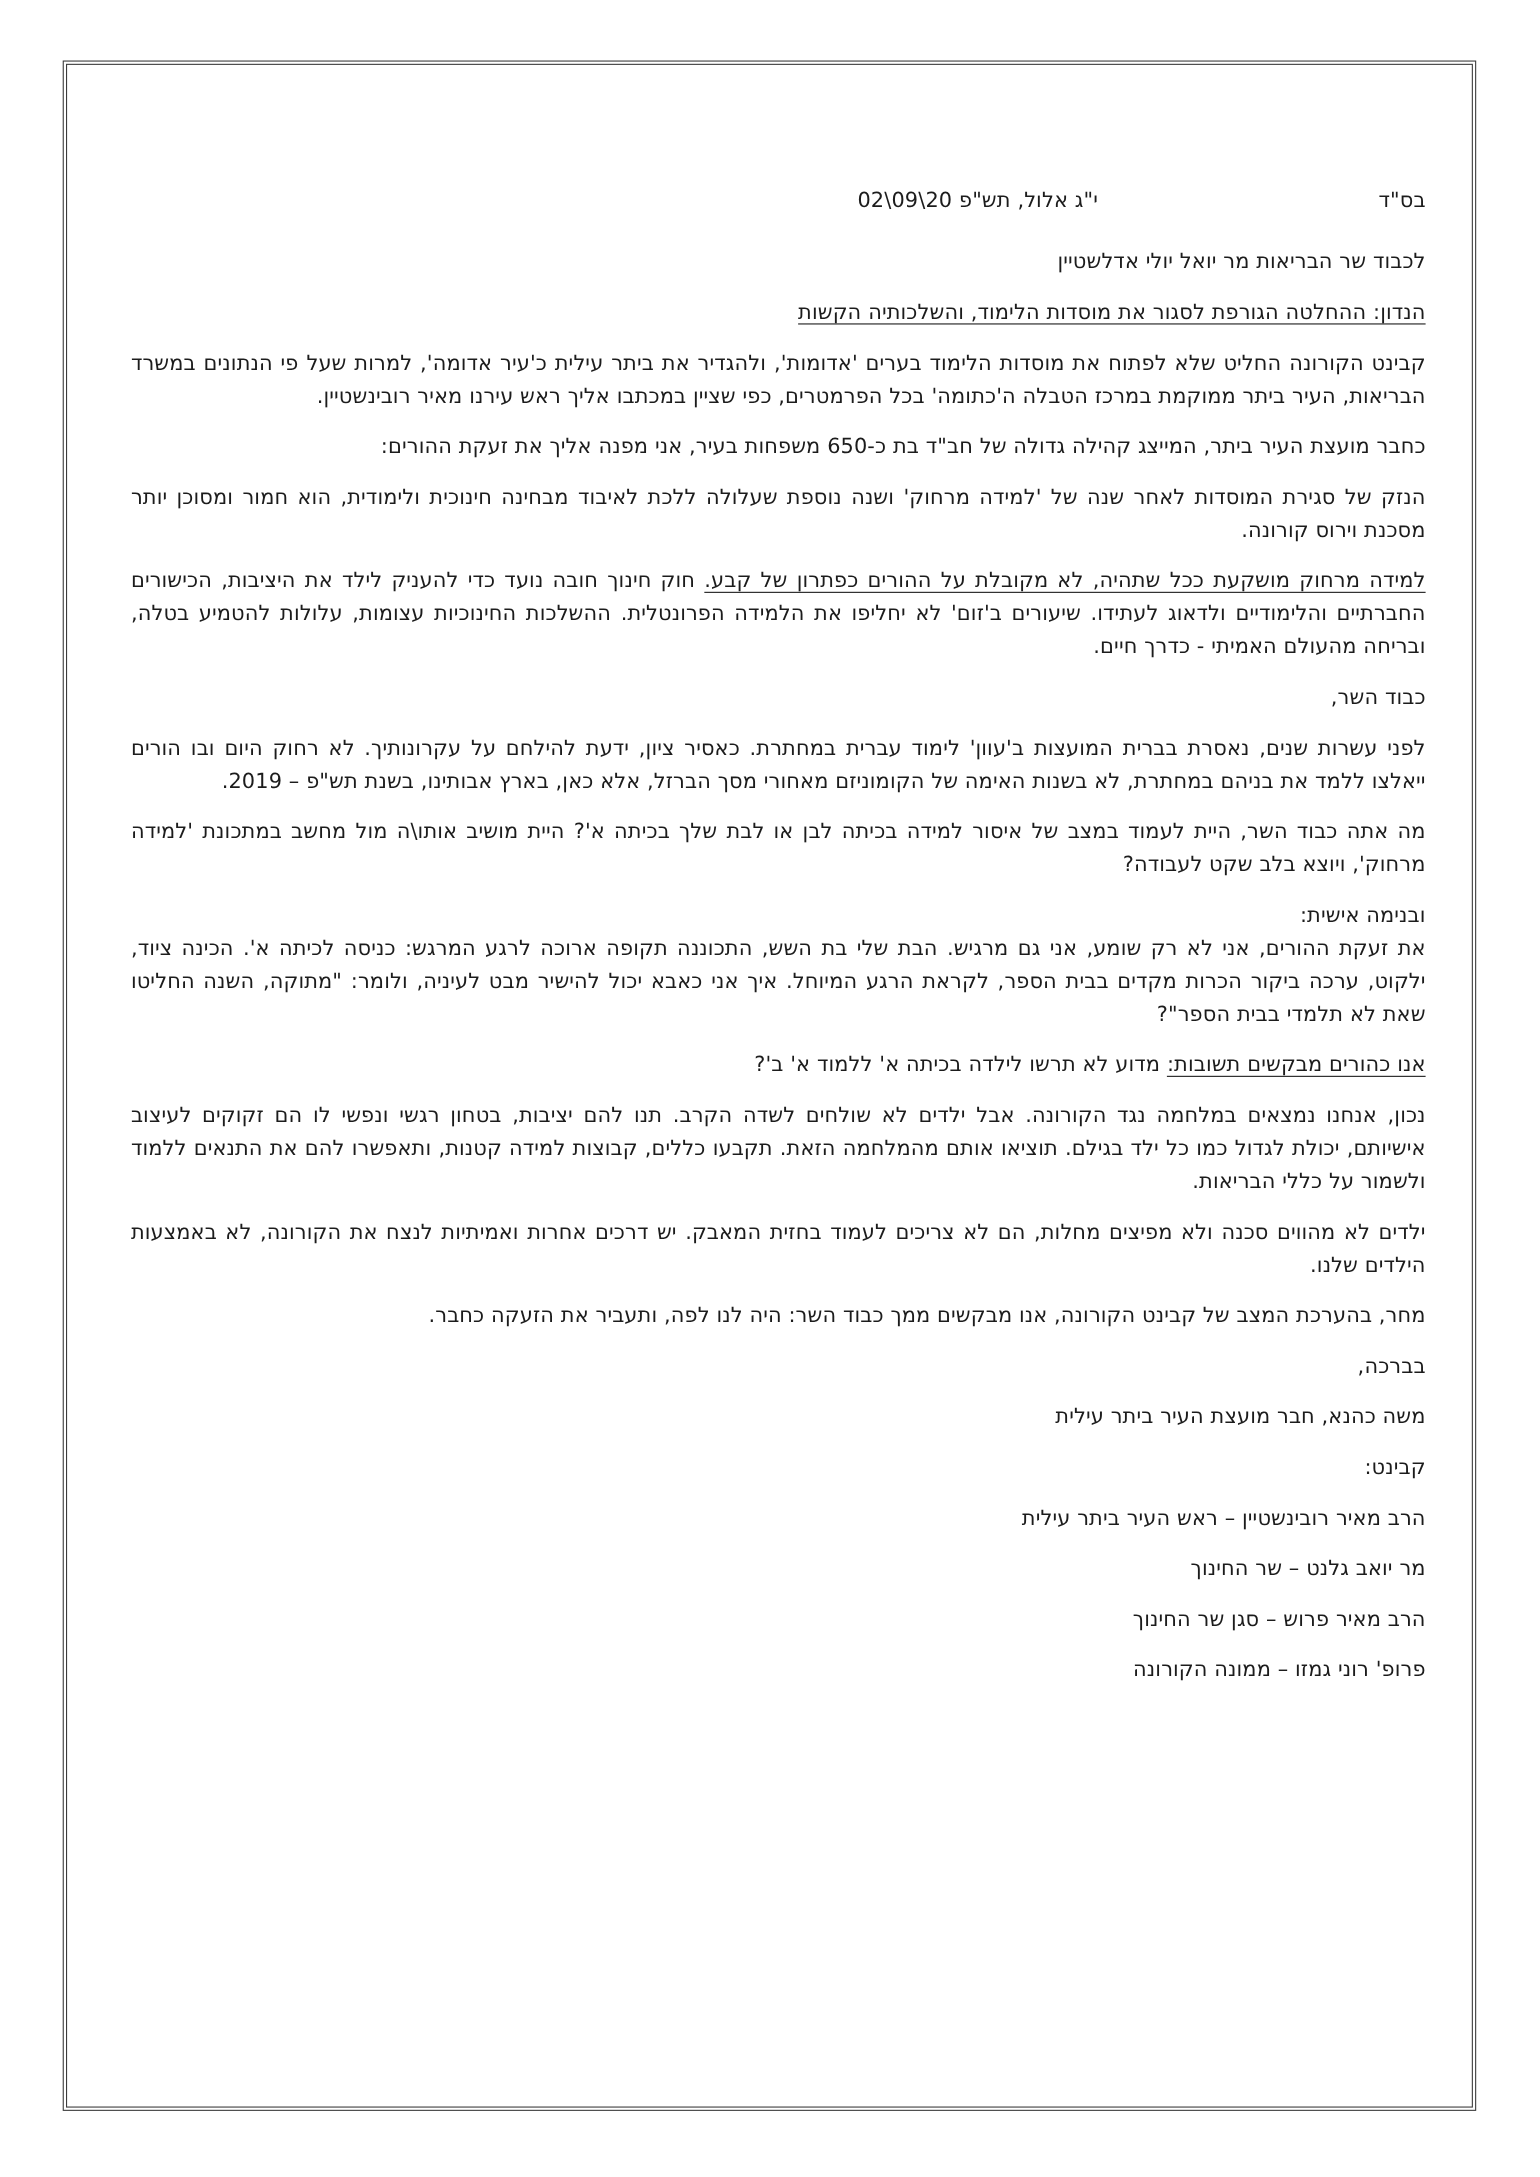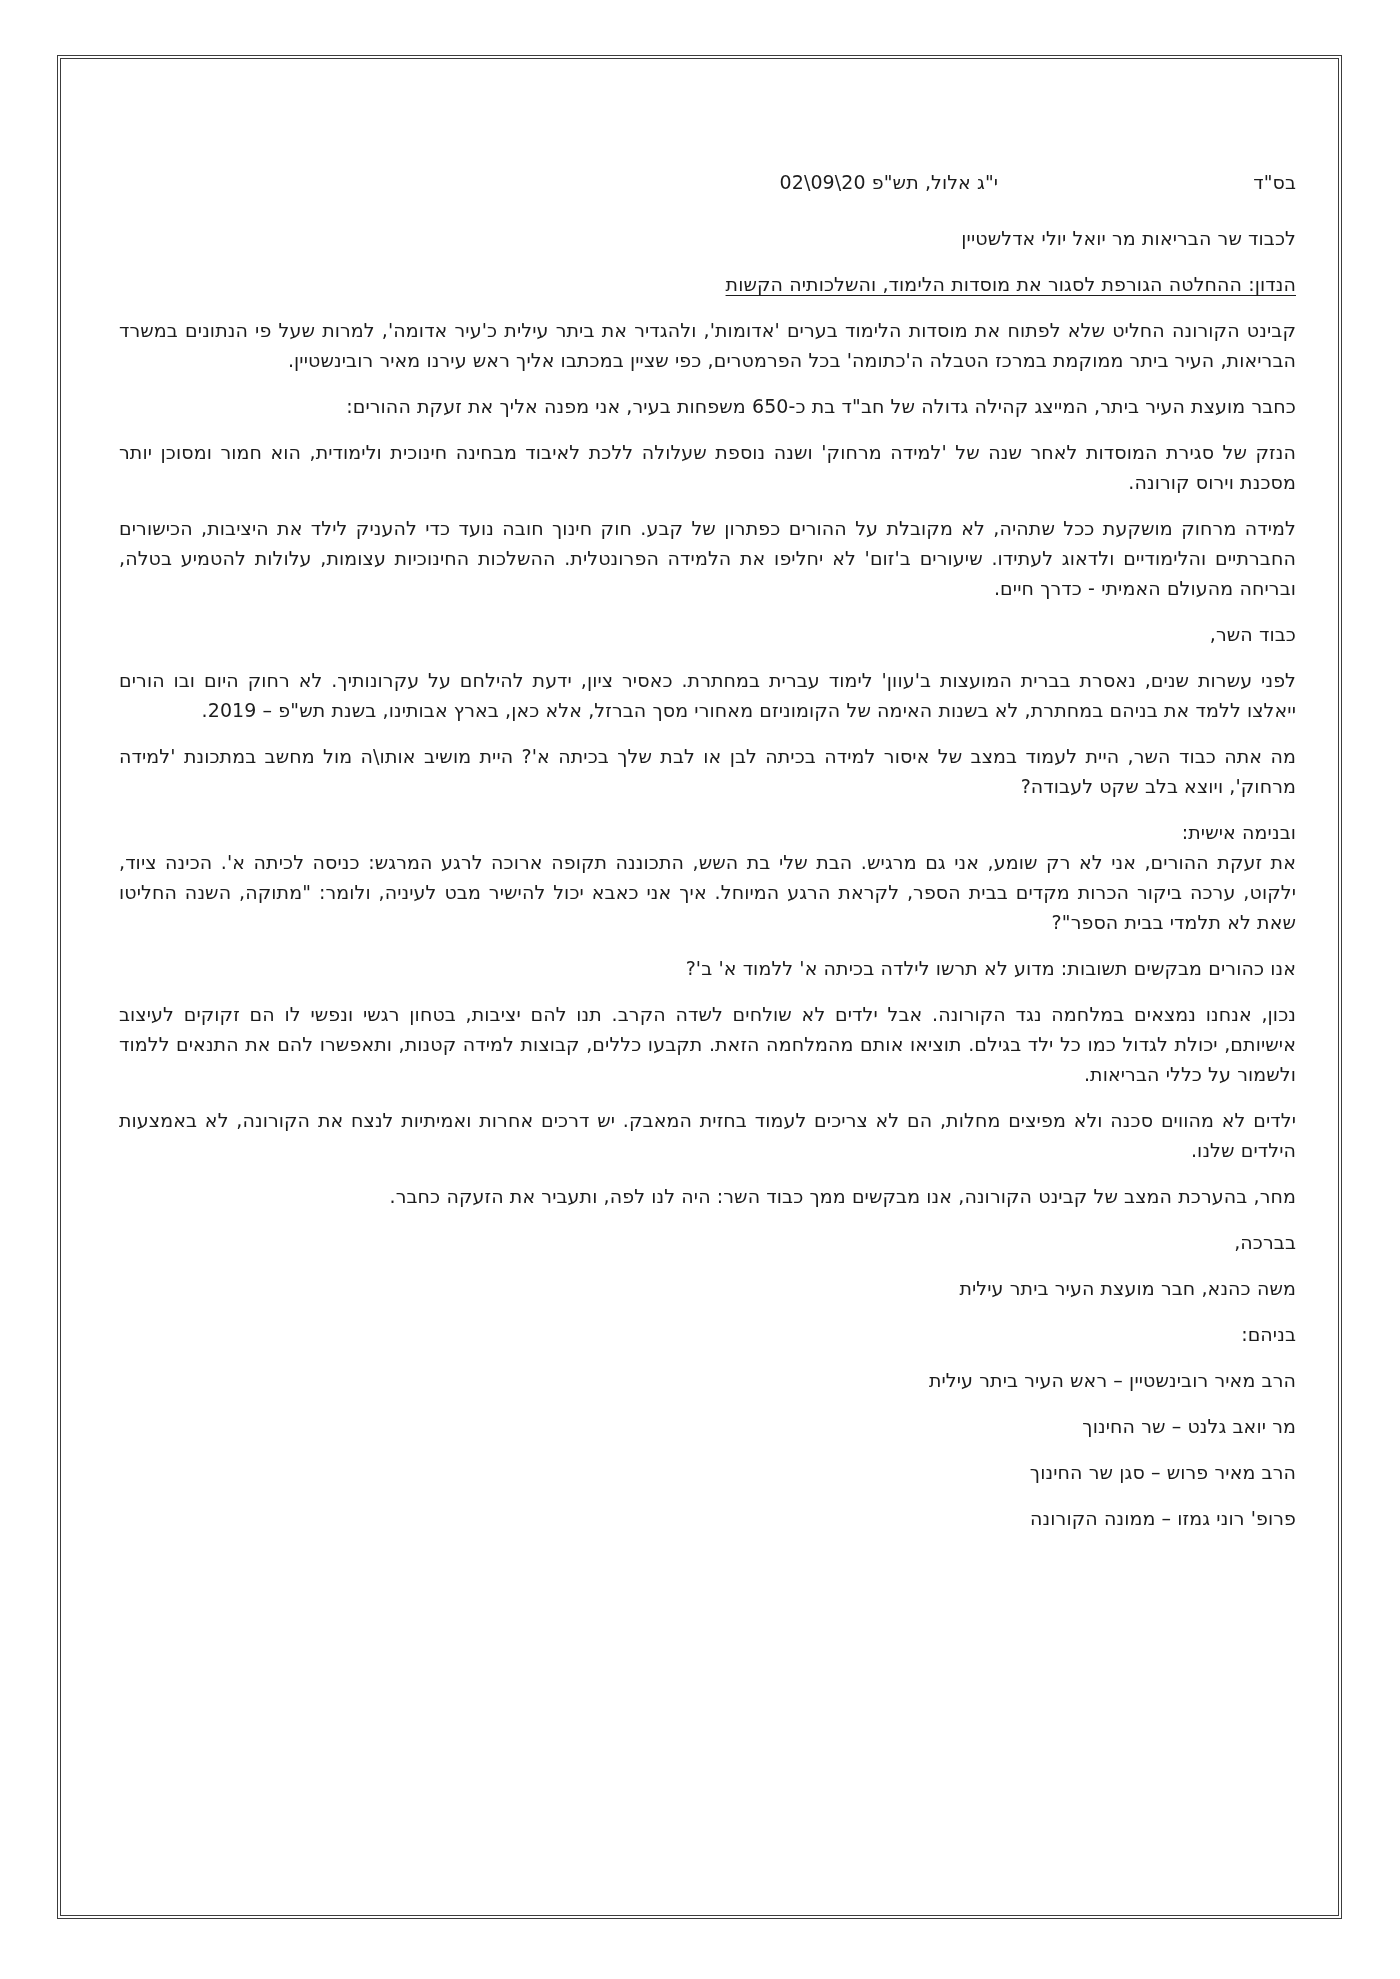--- a/index.html
+++ b/index.html
@@ -44,20 +44,21 @@
   }
   .content p { margin: 0 0 16px 16px; }
   p.justified { text-align: justify; text-justify: inter-word; }
   .recipient { margin-bottom: 16px; }
   .subject {
     text-decoration: underline;
     text-underline-offset: 4px;
     margin-bottom: 20px;
   }
   .u {
+    text-decoration: underline;
     text-underline-offset: 4px;
   }
   .cc-block p { margin: 0 0 16px 0; }
 </style>
 </head>
 <body>
 
 <div class="page-frame">
   <div class="content">
 
@@ -93,21 +94,21 @@
 
     <p class="justified">ילדים לא מהווים סכנה ולא מפיצים מחלות, הם לא צריכים לעמוד בחזית המאבק. יש דרכים אחרות ואמיתיות לנצח את הקורונה, לא באמצעות הילדים שלנו.</p>
 
     <p class="justified">מחר, בהערכת המצב של קבינט הקורונה, אנו מבקשים ממך כבוד השר: היה לנו לפה, ותעביר את הזעקה כחבר.</p>
 
     <p>בברכה,</p>
 
     <p>משה כהנא, חבר מועצת העיר ביתר עילית</p>
 
     <div class="cc-block">
-      <p>בניהם:</p>
+      <p>קבינט:</p>
       <p>הרב מאיר רובינשטיין – ראש העיר ביתר עילית</p>
       <p>מר יואב גלנט – שר החינוך</p>
       <p>הרב מאיר פרוש – סגן שר החינוך</p>
       <p>פרופ' רוני גמזו – ממונה הקורונה</p>
     </div>
 
   </div>
 </div>
 
 </body></html>

